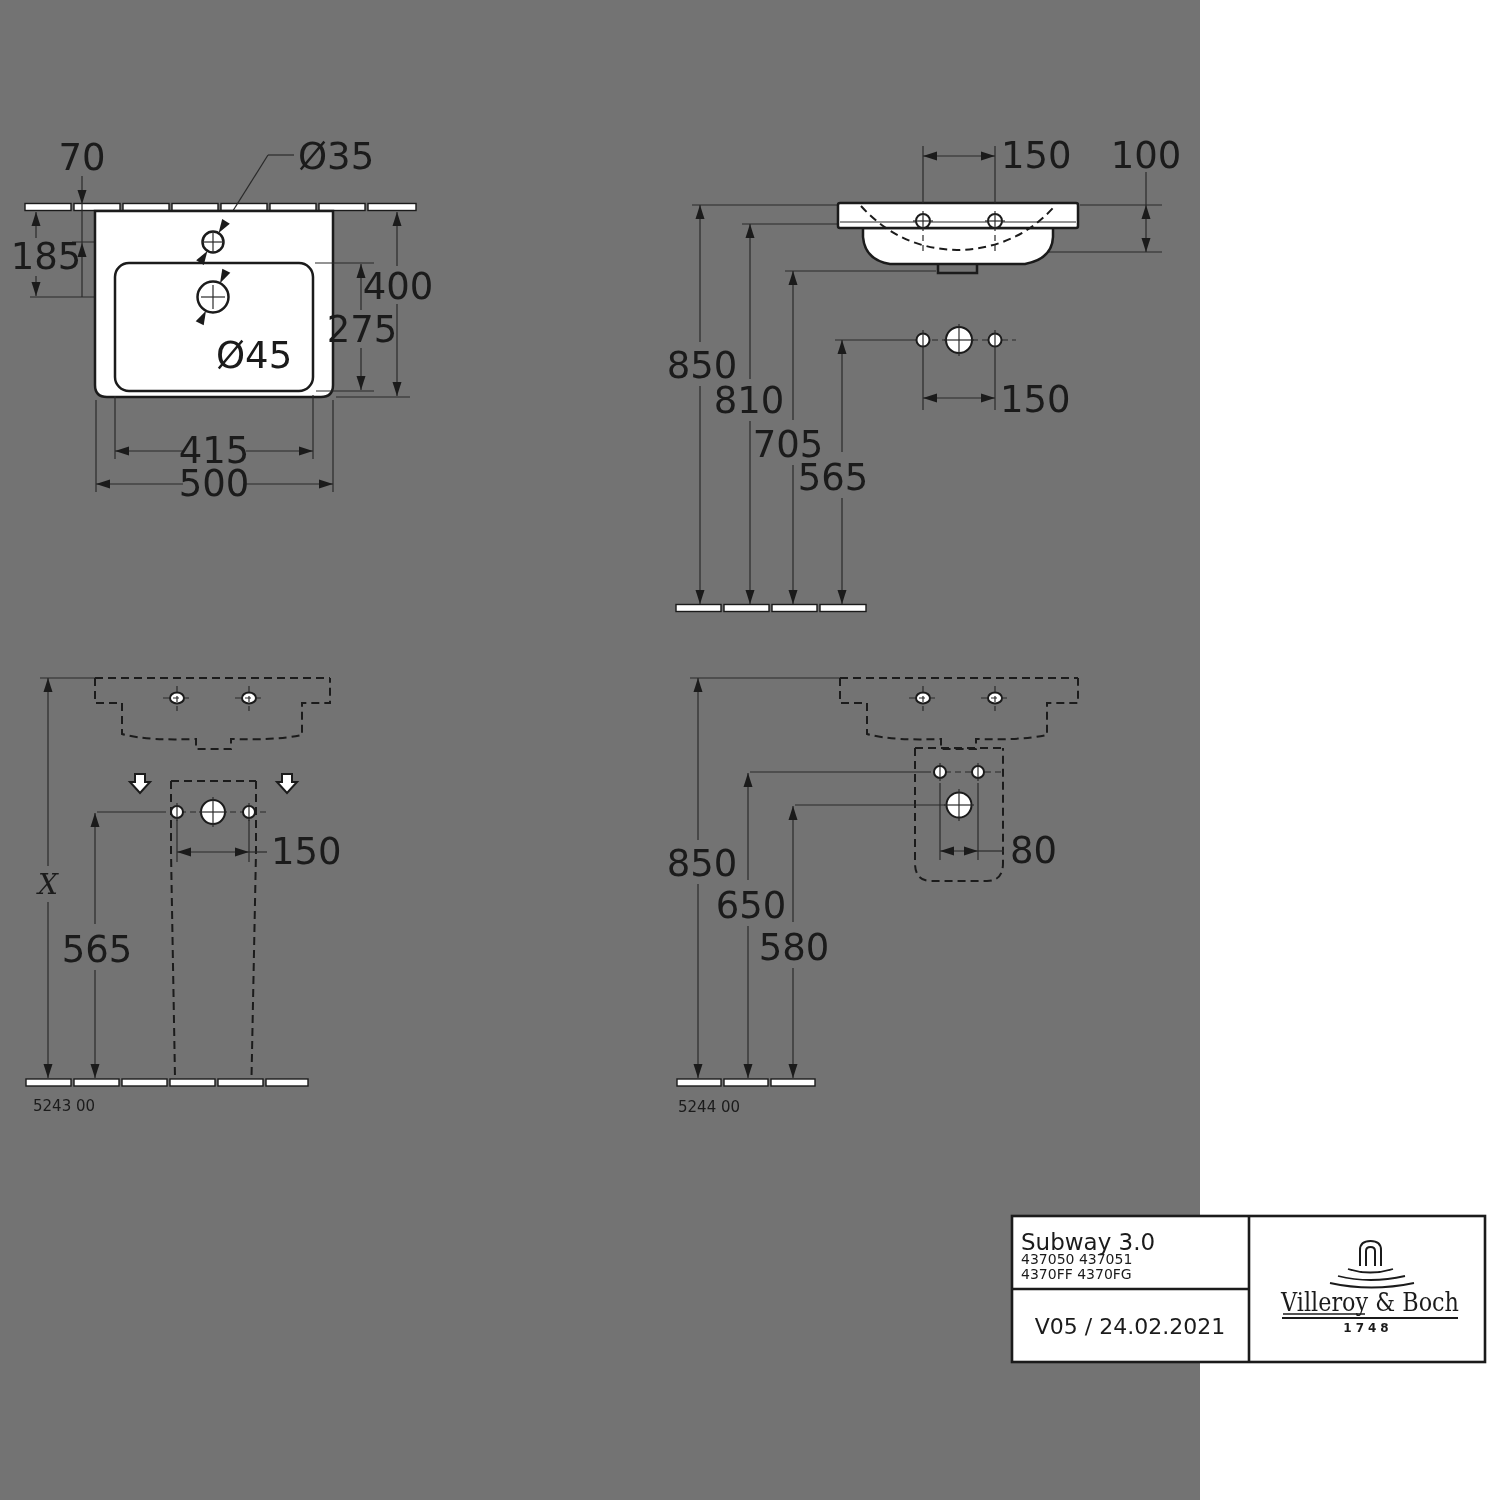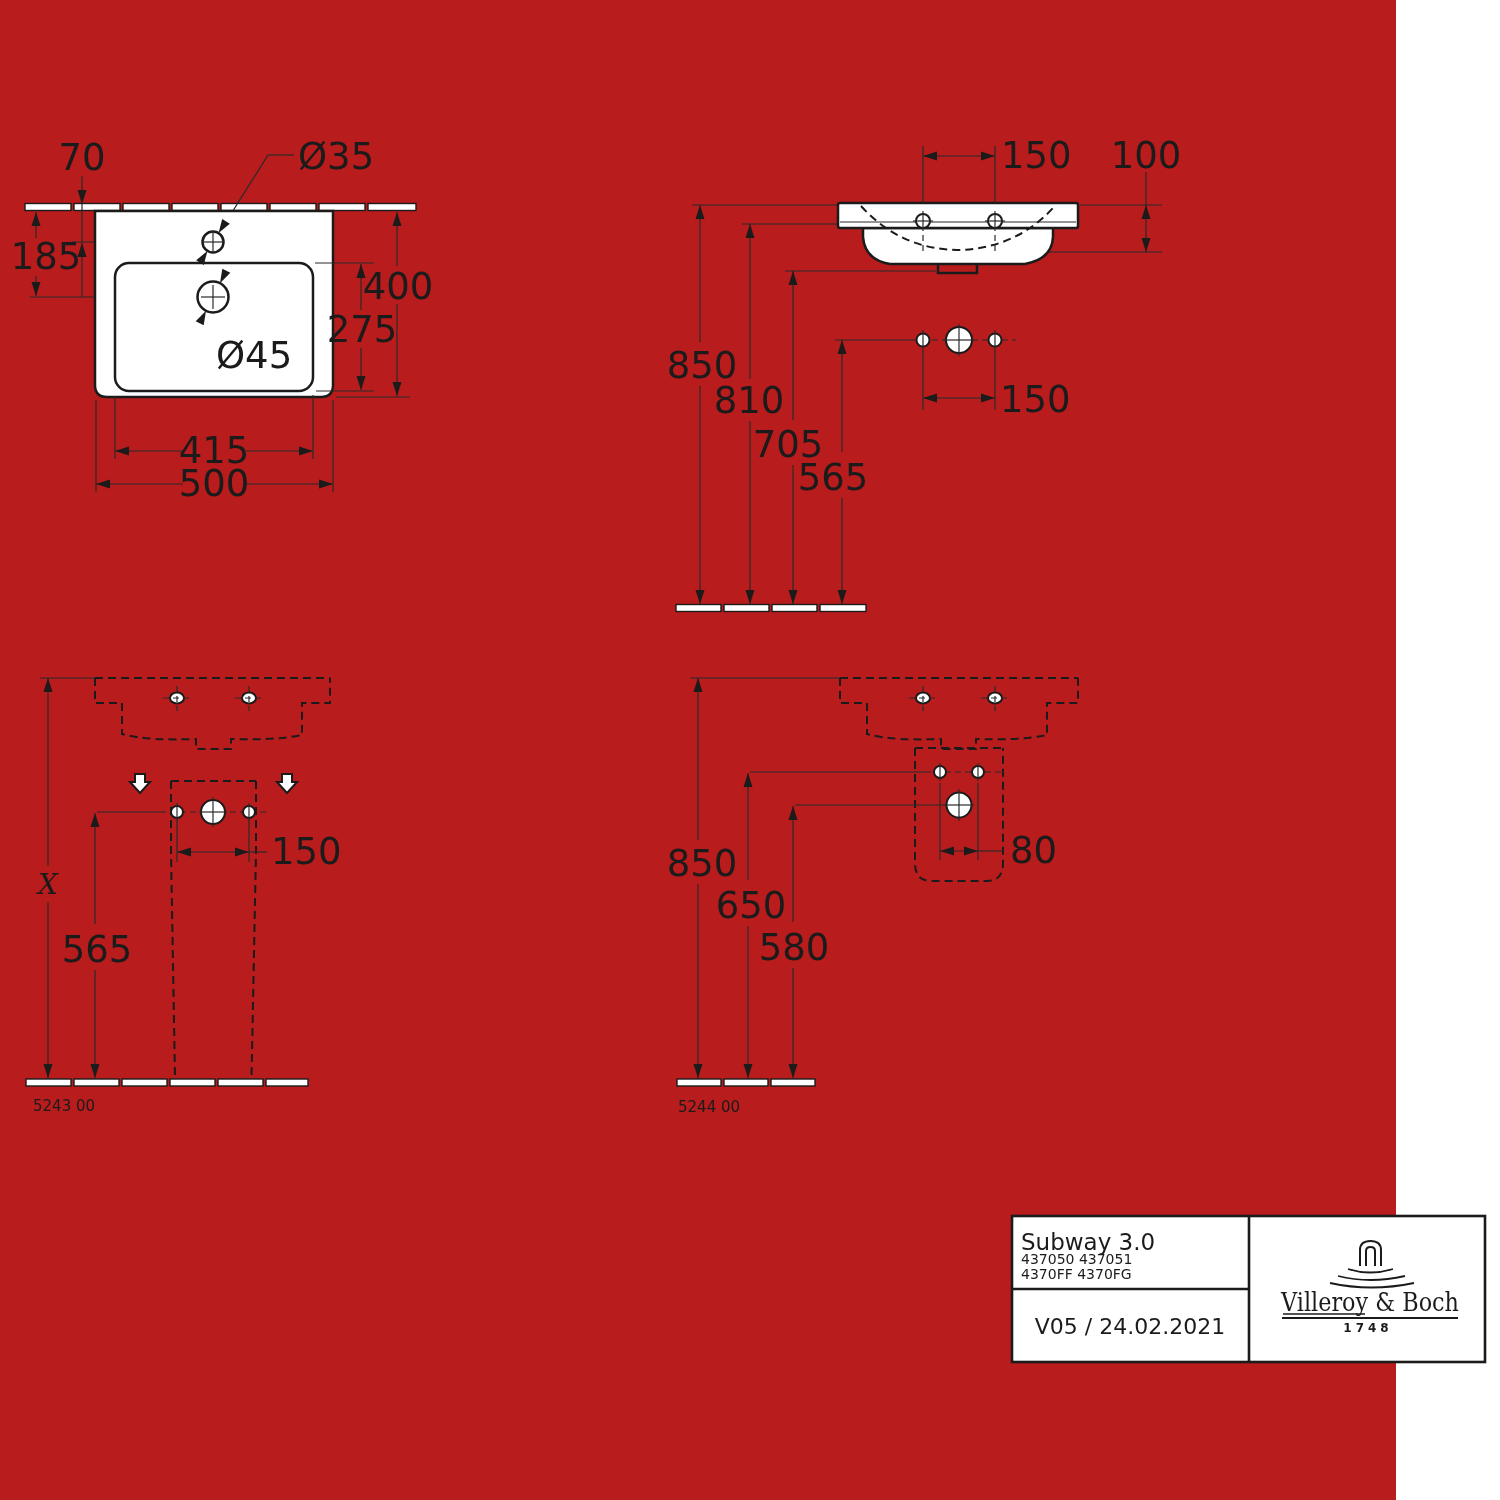--- a/index.html
+++ b/index.html
@@ -1,16 +1,16 @@
 <!DOCTYPE html>
 <html><head>
 <meta charset="utf-8">
 <style>
   html,body{margin:0;padding:0;background:#ffffff;}
-  .stage{width:1396px;height:1500px;position:relative;background:#b91c1c;font-family:"DejaVu Sans",sans-serif;}
+  .stage{width:1200px;height:1500px;position:relative;background:#737373;font-family:"DejaVu Sans",sans-serif;}
   svg{display:block;}
   svg text{fill:#1b1b1b;font-family:"DejaVu Sans",sans-serif;}
   .ln{stroke:#2a2a2a;stroke-width:1.2;fill:none;}
   .thk{stroke:#1b1b1b;stroke-width:2.5;fill:none;}
   .thkw{stroke:#1b1b1b;stroke-width:2.5;fill:#ffffff;}
   .thn2{stroke:#1b1b1b;stroke-width:2;fill:#ffffff;}
   .dsh{stroke:#1b1b1b;stroke-width:2;stroke-dasharray:8 5;fill:none;}
   .dshc{stroke:#2a2a2a;stroke-width:1.2;stroke-dasharray:6 4;fill:none;}
   .ah{fill:#1b1b1b;stroke:none;}
   .tile{stroke:#1b1b1b;stroke-width:1.4;fill:#ffffff;}

